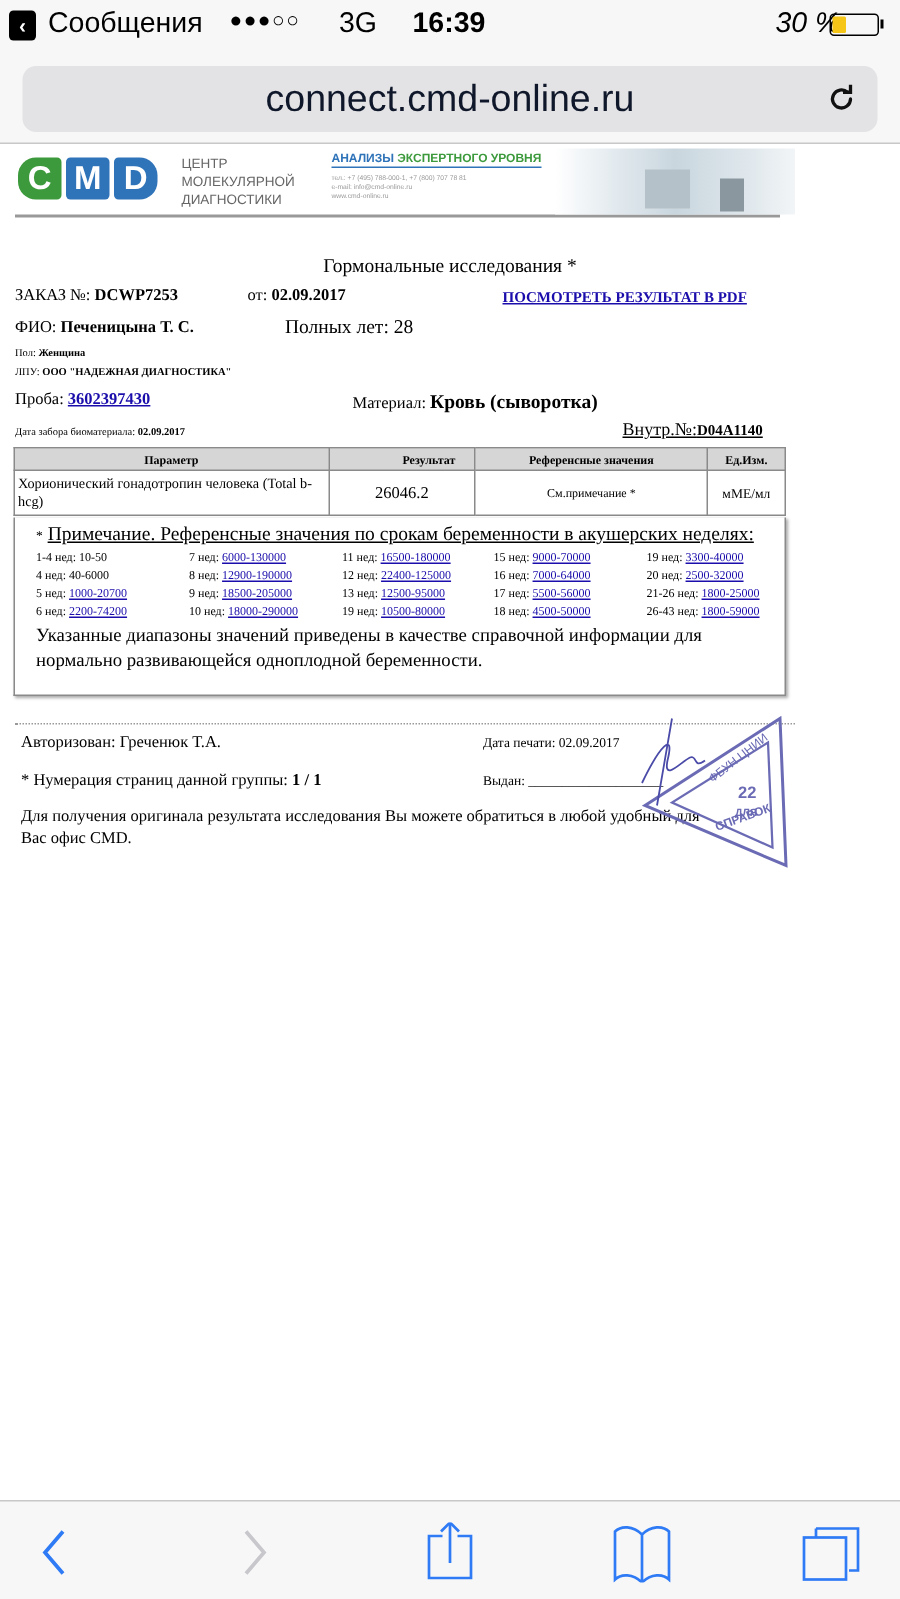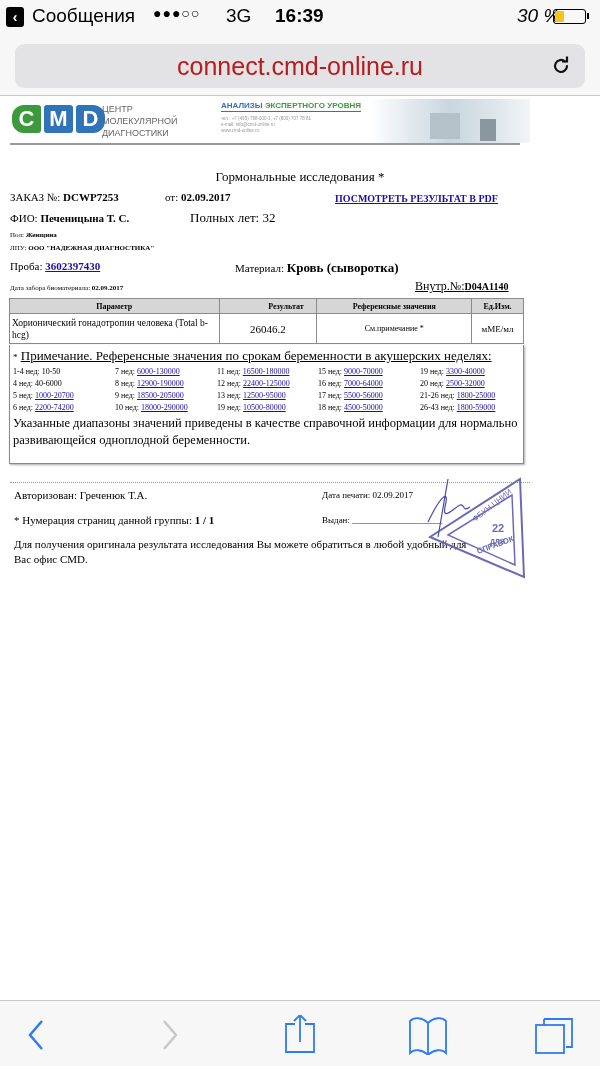--- a/index.html
+++ b/index.html
@@ -14,51 +14,51 @@
   .sb-net { position: absolute; left: 226px; top: 5px; }
   .sb-time { position: absolute; left: 275px; top: 5px; font-weight: bold; }
   .sb-batt-pct { position: absolute; left: 517px; top: 5px; font-style: italic; }
   .sb-batt { position: absolute; left: 553px; top: 9px; width: 33px; height: 15px; border: 1px solid #000; border-radius: 3px; }
   .sb-batt-fill { position: absolute; left: 1px; top: 1px; width: 9px; height: 11px; background: #f5c518; border-radius: 1px; }
   .sb-batt-tip { position: absolute; left: 587px; top: 13px; width: 2px; height: 6px; background: #000; }
 
   
   .urlarea { position: absolute; top: 36px; left: 0; width: 600px; height: 60px; background: #f7f7f7; border-bottom: 1px solid #c8c8c8; }
   .urlbar { position: absolute; left: 15px; top: 8px; width: 570px; height: 44px; background: #e3e3e5; border-radius: 9px; }
-  .url-text { position: absolute; left: 0; width: 100%; top: 8px; text-align: center; font-size: 25px; color: #b91c1c; }
+  .url-text { position: absolute; left: 0; width: 100%; top: 8px; text-align: center; font-size: 25px; color: #0f172a; }
   .reload { position: absolute; right: 12px; top: 10px; width: 24px; height: 24px; }
 
   
   .doc { position: absolute; top: 97px; left: 0; width: 600px; font-family: "Liberation Serif", serif; }
   .header-band { position: absolute; top: 0; left: 10px; width: 510px; height: 48px; border-bottom: 2px solid #999; }
   .logo { position: absolute; left: 2px; top: 8px; display: flex; gap: 3px; }
   .logo span { display: inline-block; width: 29px; height: 28px; color: #fff; font-family: "Liberation Sans", sans-serif; font-weight: bold; font-size: 22px; line-height: 28px; text-align: center; border-radius: 3px; }
   .logo .c { background: #3c9a3c; border-radius: 12px 3px 3px 12px; }
   .logo .m { background: #2f73b9; }
   .logo .d { background: #2f73b9; border-radius: 3px 12px 12px 3px; }
-  .logo-text { position: absolute; left: 92px; top: 6px; font-family: "Liberation Sans", sans-serif; font-size: 9px; line-height: 12px; color: #666; }
+  .logo-text { position: absolute; left: 111px; top: 6px; font-family: "Liberation Sans", sans-serif; font-size: 9px; line-height: 12px; color: #666; }
   .tagline { position: absolute; left: 211px; top: 4px; font-family: "Liberation Sans", sans-serif; font-size: 8px; font-weight: bold; color: #2f73b9; border-bottom: 1px solid #2f73b9; padding-bottom: 1px; }
   .tagline .g { color: #3c9a3c; }
   .contacts { position: absolute; left: 211px; top: 19px; font-family: "Liberation Sans", sans-serif; font-size: 4.5px; line-height: 6px; color: #999; }
   .lab-photo { position: absolute; left: 360px; top: 2px; width: 160px; height: 44px; background: linear-gradient(90deg, #fff 0%, #e8eef2 20%, #c9d6de 50%, #dfe7ec 80%, #f2f5f7 100%); }
   .lab-photo::before { content: ""; position: absolute; left: 60px; top: 14px; width: 30px; height: 26px; background: #b5c1c8; }
   .lab-photo::after { content: ""; position: absolute; left: 110px; top: 20px; width: 16px; height: 22px; background: #8a979f; }
 
   .title { position: absolute; top: 72px; left: 0; width: 600px; text-align: center; font-size: 13px; font-weight: normal; }
   .row { position: absolute; font-size: 11px; white-space: nowrap; }
   .b { font-weight: bold; }
   .link { color: #1a0dab; text-decoration: underline; }
   .pdf-link { color: #1a0dab; text-decoration: underline; font-weight: bold; font-size: 10px; }
   .small { font-size: 7px; }
   .big { font-size: 13px; }
 
   table.res { position: absolute; top: 201px; left: 9px; width: 515px; border-collapse: collapse; font-size: 10px; }
   table.res th { background: #d6d6d6; border: 1px solid #8a8a8a; font-size: 8px; height: 15px; font-weight: bold; }
   table.res td { border: 1px solid #8a8a8a; height: 30px; vertical-align: middle; }
-  .note-box { position: absolute; top: 248px; left: 9px; width: 515px; height: 119px; border: 1px solid #8a8a8a; border-top: none; box-shadow: 1px 1px 2px #aaa; padding: 3px 3px; }
+  .note-box { position: absolute; top: 248px; left: 9px; width: 515px; height: 119px; border: 1px solid #8a8a8a; border-top: none; box-shadow: 1px 1px 2px #aaa; padding: 3px 14px; }
   .note-head { font-size: 13px; }
   .note-head .u { text-decoration: underline; }
   .grid { display: grid; grid-template-columns: 102px 102px 101px 102px 100px; font-size: 8px; row-gap: 3px; margin-top: 3px; }
   .grid a { color: #1a0dab; text-decoration: underline; }
   .note-foot { font-size: 12.5px; line-height: 17px; margin-top: 3px; }
 
   .sep { position: absolute; top: 385px; left: 10px; width: 520px; border-top: 1px dotted #999; }
   .foot { position: absolute; font-size: 11px; white-space: nowrap; }
   .stamp { position: absolute; left: 420px; top: 380px; width: 110px; height: 105px; }
 
@@ -130,21 +130,21 @@
   <div class="row" style="top:95px;left:335px;">
     <span class="pdf-link">ПОСМОТРЕТЬ РЕЗУЛЬТАТ В PDF</span>
   </div>
 
   <div class="row" style="top:115px;left:10px;">
     <span>ФИО:</span>
     <span class="b">Печеницына Т. С.</span>
   </div>
   <div class="row big" style="top:113px;left:190px;">
     <span>Полных лет:</span>
-    <span>32</span>
+    <span>28</span>
   </div>
 
   <div class="row small" style="top:134px;left:10px;">
     <span>Пол:</span>
     <span class="b">Женщина</span>
   </div>
   <div class="row small" style="top:147px;left:10px;">
     <span>ЛПУ:</span>
     <span class="b">ООО "НАДЕЖНАЯ ДИАГНОСТИКА"</span>
   </div>

